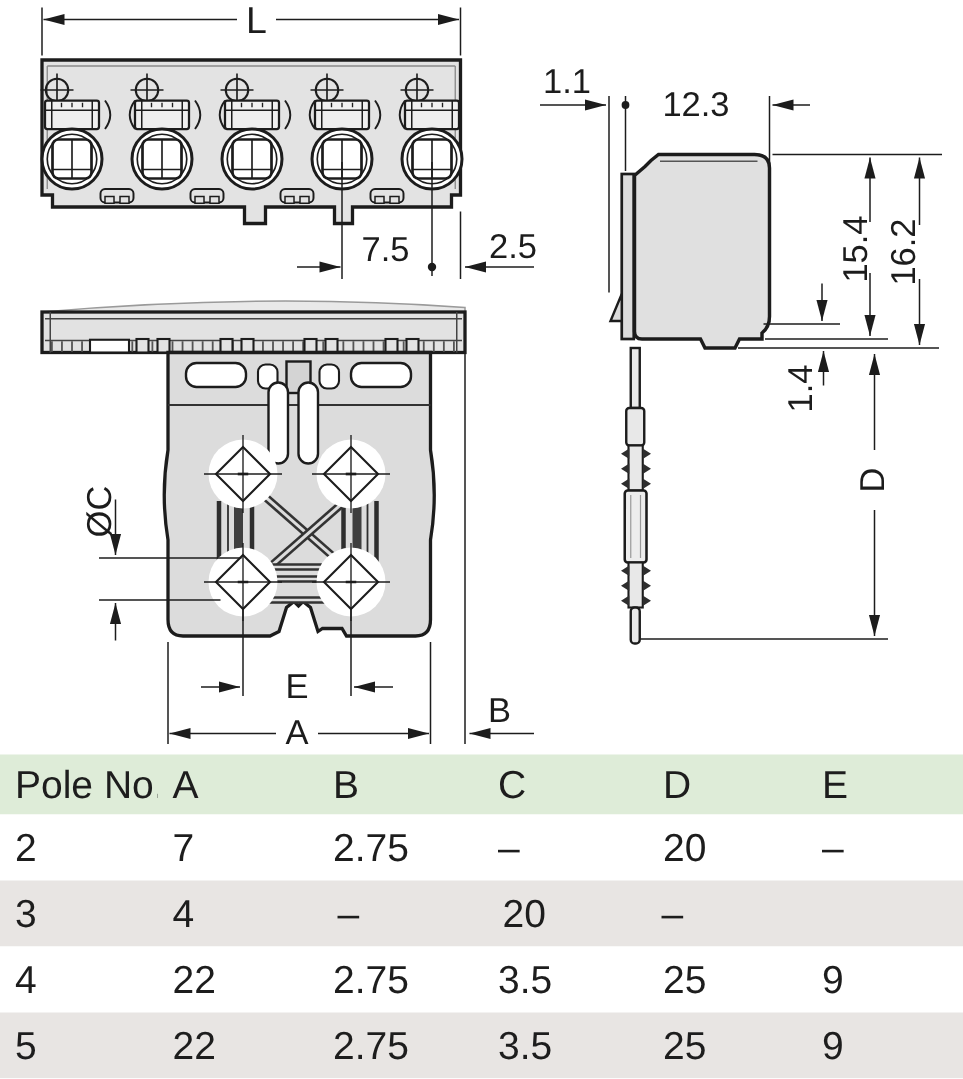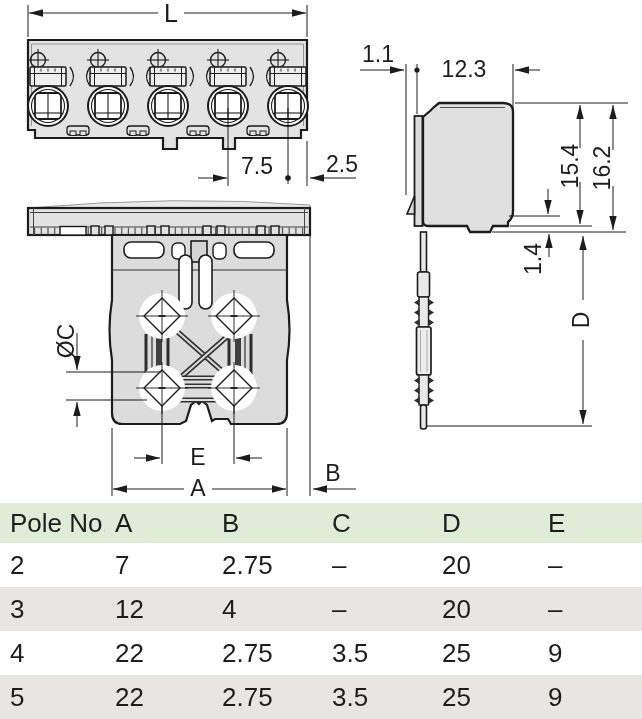--- a/index.html
+++ b/index.html
@@ -262,21 +262,20 @@
   <div class="trow r plain">
     <div class="tcell c1">2</div>
     <div class="tcell c2">7</div>
     <div class="tcell c3">2.75</div>
     <div class="tcell c4">–</div>
     <div class="tcell c5">20</div>
     <div class="tcell c6">–</div>
   </div>
   <div class="trow r alt">
     <div class="tcell c1">3</div>
-    <div class="tcell c2">12</div>
     <div class="tcell c3">4</div>
     <div class="tcell c4">–</div>
     <div class="tcell c5">20</div>
     <div class="tcell c6">–</div>
   </div>
   <div class="trow r plain">
     <div class="tcell c1">4</div>
     <div class="tcell c2">22</div>
     <div class="tcell c3">2.75</div>
     <div class="tcell c4">3.5</div>

